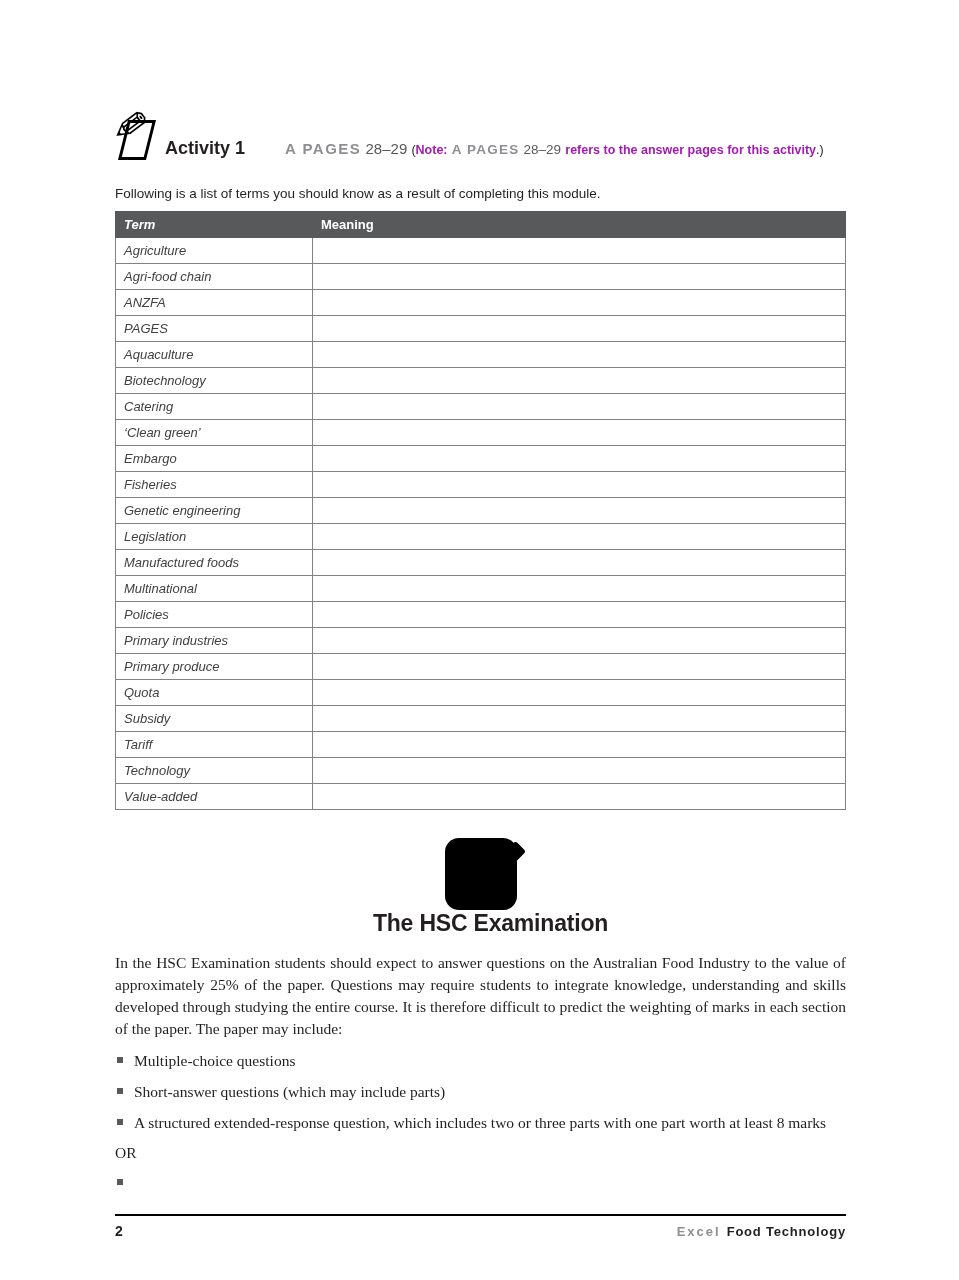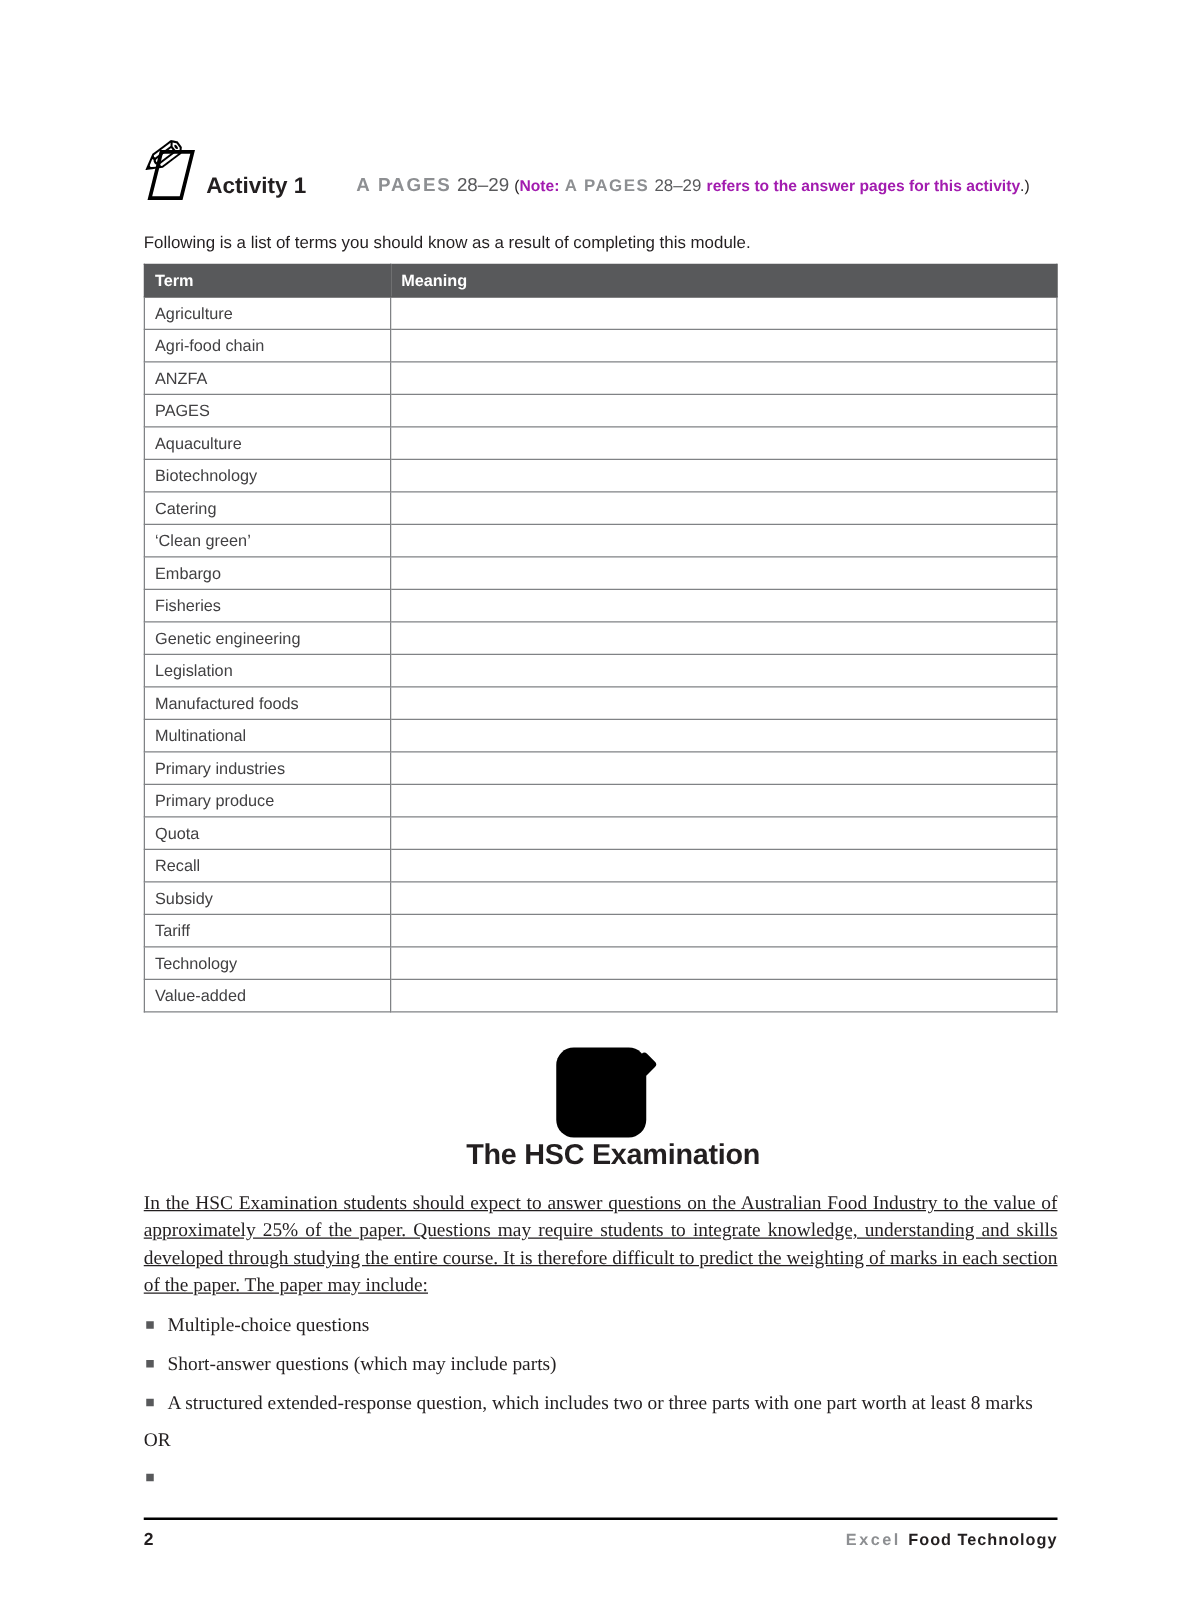--- a/index.html
+++ b/index.html
@@ -73,21 +73,21 @@
   }
   table.terms th {
     background: #58595b;
     color: #ffffff;
     font-size: 13px;
     font-weight: bold;
     text-align: left;
     padding: 5px 8px;
     border: 1px solid #58595b;
   }
-  table.terms th.col-term, table.terms td.term-cell { width: 197px; }
+  table.terms th.col-term, table.terms td.term-cell { width: 197px; font-style: italic; }
   table.terms td {
     border: 1px solid #808285;
     font-size: 13px;
     color: #414042;
     padding: 5px 8px;
     height: 25px;
   }
 
   
   .section-header {
@@ -121,21 +121,20 @@
   }
 
   
   .body-par {
     margin-top: 15px;
     font-family: "Liberation Serif", serif;
     font-size: 15.5px;
     line-height: 1.42;
     text-align: justify;
     color: #231f20;
-    text-decoration: underline;
   }
   ul.bullets { list-style: none; margin-top: 10px; }
   ul.bullets li {
     position: relative;
     padding-left: 19px;
     font-family: "Liberation Serif", serif;
     font-size: 15.5px;
     line-height: 1.42;
     margin-bottom: 9px;
     color: #231f20;
@@ -264,41 +263,41 @@
         <tr>
           <td class="term-cell">Manufactured foods</td>
           <td class="meaning-cell"></td>
         </tr>
 
         <tr>
           <td class="term-cell">Multinational</td>
           <td class="meaning-cell"></td>
         </tr>
 
+        <tr>
+          <td class="term-cell">Policies</td>
+          <td class="meaning-cell"></td>
+        </tr>
 
         <tr>
           <td class="term-cell">Primary industries</td>
           <td class="meaning-cell"></td>
         </tr>
 
         <tr>
           <td class="term-cell">Primary produce</td>
           <td class="meaning-cell"></td>
         </tr>
 
 
         <tr>
           <td class="term-cell">Quota</td>
           <td class="meaning-cell"></td>
         </tr>
 
-        <tr>
-          <td class="term-cell">Recall</td>
-          <td class="meaning-cell"></td>
-        </tr>
 
         <tr>
           <td class="term-cell">Subsidy</td>
           <td class="meaning-cell"></td>
         </tr>
 
         <tr>
           <td class="term-cell">Tariff</td>
           <td class="meaning-cell"></td>
         </tr>

